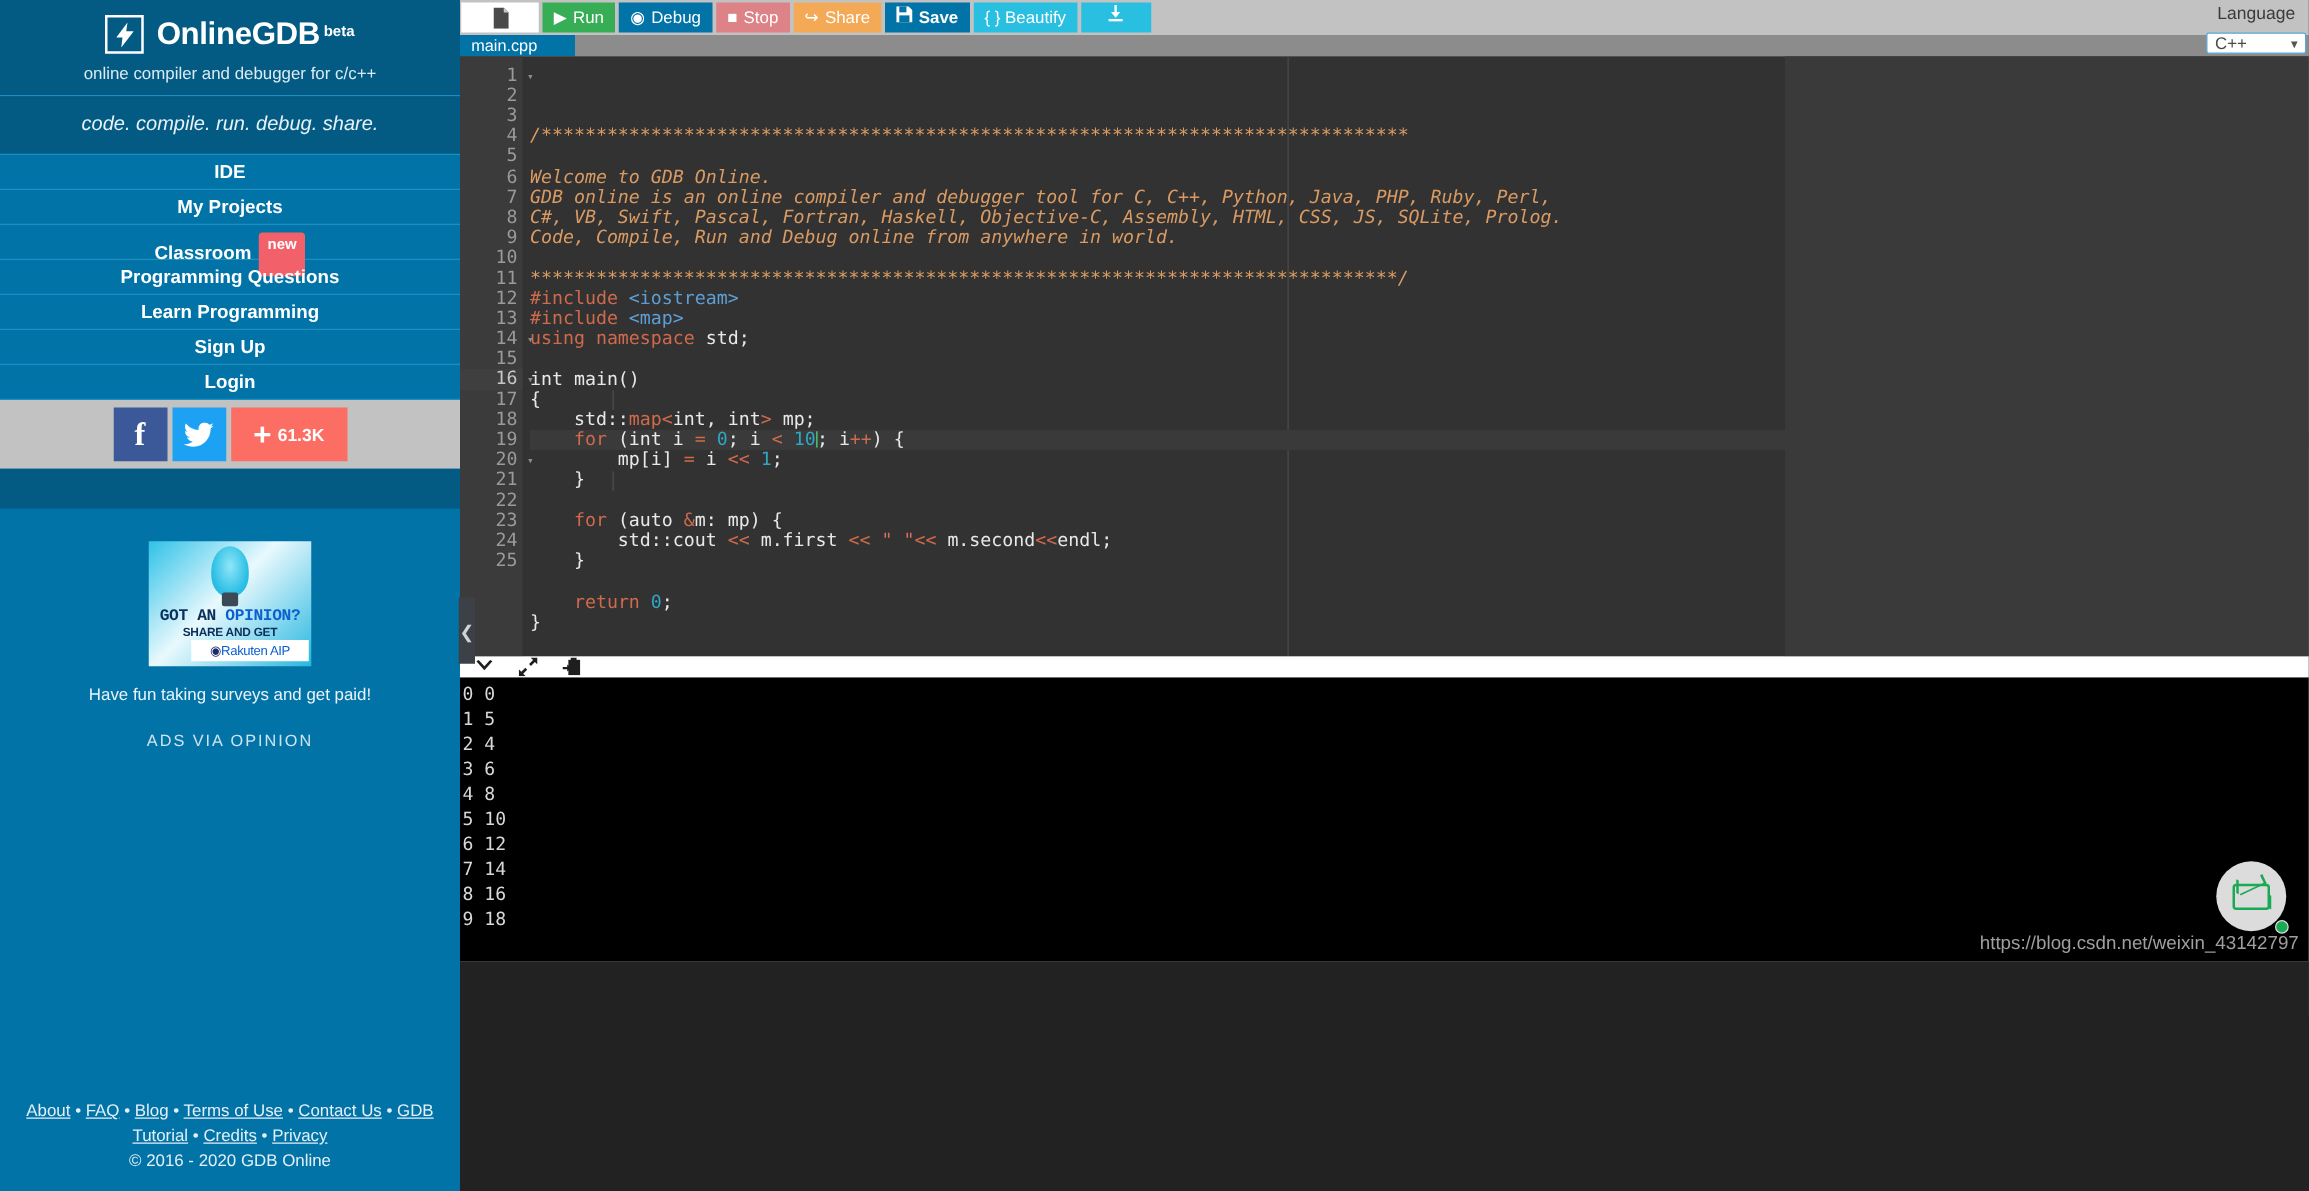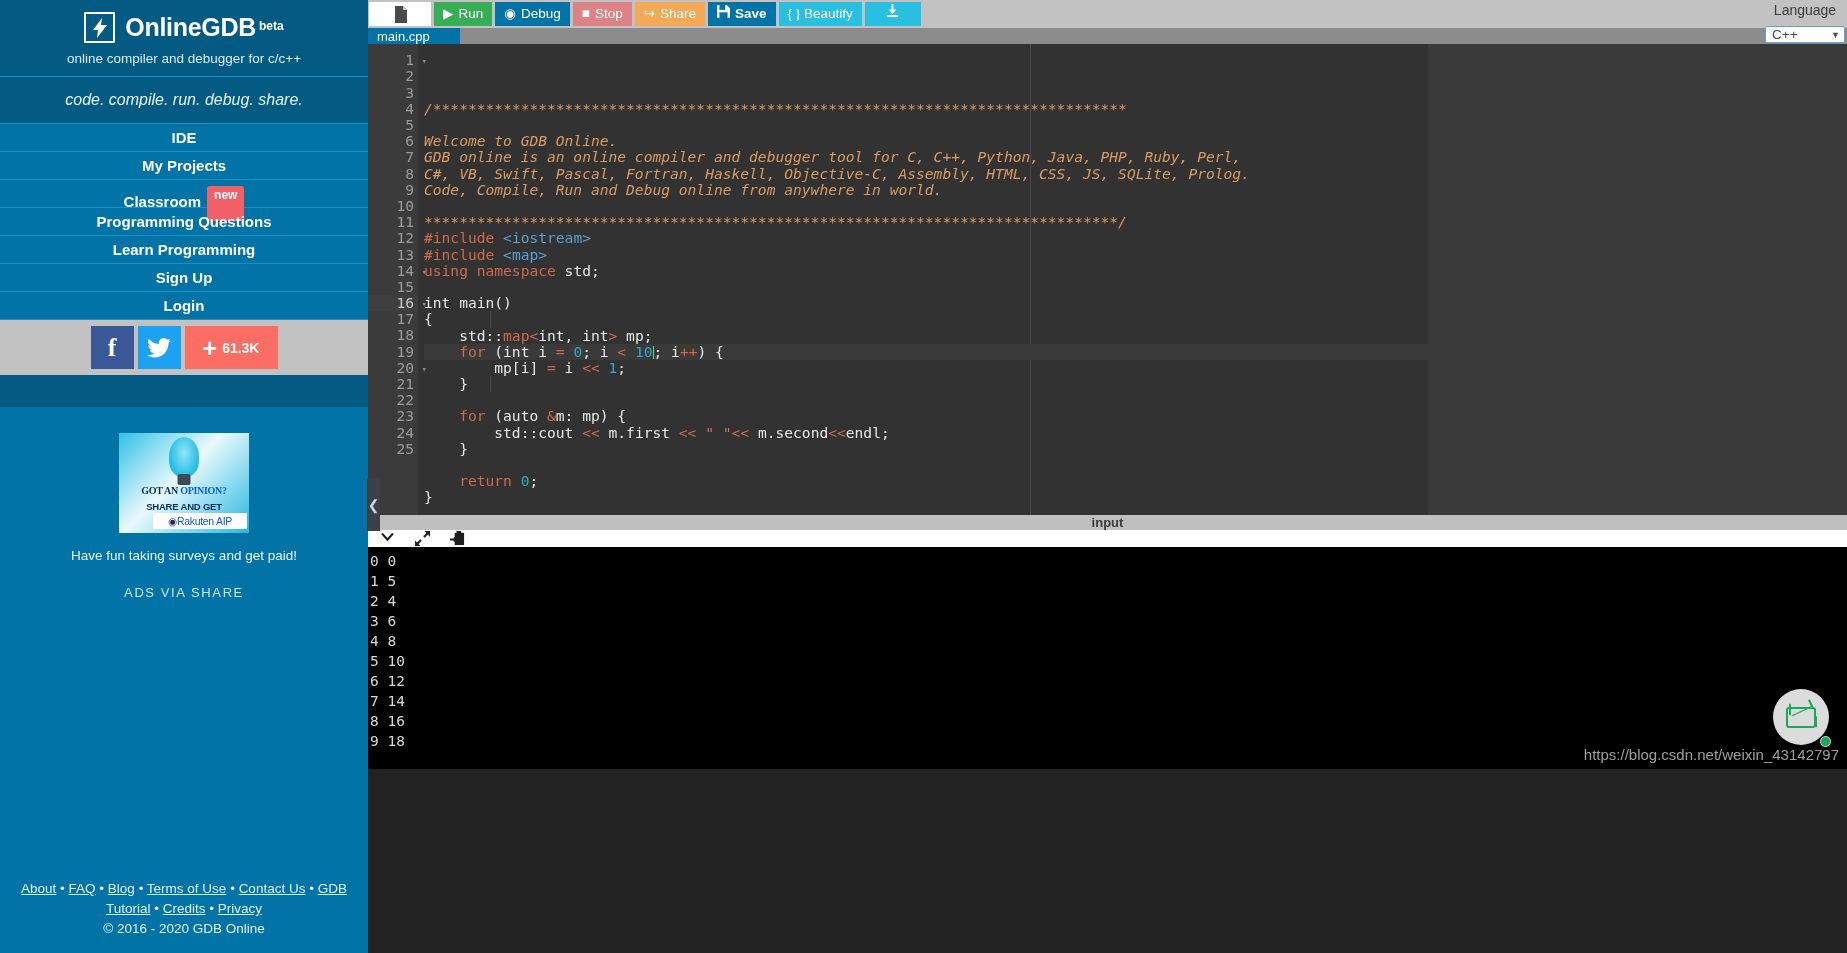--- a/index.html
+++ b/index.html
@@ -102,21 +102,21 @@
     position: absolute; left: 50%; top: 4px; transform: translateX(-50%);
     width: 30px; height: 40px;
     background: radial-gradient(ellipse at 50% 40%, #8fe6f7 0%, #28bde4 70%);
     border-radius: 50% 50% 42% 42%;
   }
   .ad-bulb:after {
     content:""; position:absolute; left:50%; bottom:-8px; transform:translateX(-50%);
     width: 13px; height: 11px; background:#3b4a55;
     border-radius: 2px;
   }
-  .ad-l1 { position:absolute; left:0; right:0; top:52px; font-size:10px; font-weight:bold; color:#0a2f5c; font-family:Liberation Serif, serif; letter-spacing:-0.3px;text-align:center; }
+  .ad-l1 { position:absolute; left:0; right:0; top:52px; font-size:13px; font-weight:bold; color:#0a2f5c; font-family:Liberation Mono, monospace; letter-spacing:-0.3px;text-align:center; }
   .ad-l1 em { font-style: normal; color:#0b5fd0; }
   .ad-l2 { position:absolute; left:0; right:0; top:68px; font-size:9.5px; font-weight:bold; color:#0a2f5c; letter-spacing:-0.2px; }
   .ad-l3 {
     position:absolute; left:34px; right:2px; bottom:4px; background:#fff;
     font-size:10.5px; font-weight:normal; color:#1b2a6b; padding:2px 0; letter-spacing:-0.3px;
   }
   .ad-l3 span { color:#0b5fd0; }
   .ad-text { font-size: 13.5px; color:#eaf4fa; margin-top: 14px; line-height: 18px; max-width: 230px; }
   .ad-via { font-size: 13px; color:#cfe4f0; letter-spacing:1.6px; margin-top: 20px; cursor: pointer; }
   .sb-footer {
@@ -327,21 +327,21 @@
     <div class="sb-gap"></div>
 
     <div class="sb-ad">
       <div class="ad-img">
         <div class="ad-bulb"></div>
         <div class="ad-l1"><span>GOT AN </span><em>OPINION?</em></div>
         <div class="ad-l2">SHARE AND GET REWARDED.</div>
         <div class="ad-l3">◉<span>Rakuten</span> <span>AIP</span></div>
       </div>
       <div class="ad-text">Have fun taking surveys and get paid!</div>
-      <div class="ad-via">ADS VIA SHARE</div>
+      <div class="ad-via">ADS VIA OPINION</div>
     </div>
 
     <div class="sb-footer">
       <div id="footer-links"><a>About</a><span> • </span><a>FAQ</a><span> • </span><a>Blog</a><span> • </span><a>Terms of Use</a><span> • </span><a>Contact Us</a><span> • </span><a>GDB Tutorial</a><span> • </span><a>Credits</a><span> • </span><a>Privacy</a></div>
       <div class="copy">© 2016 - 2020 GDB Online</div>
     </div>
 
     <div id="collapse-handle">❮</div>
   </aside>
 
@@ -438,23 +438,20 @@
           <div class="gl">23</div>
           <div class="gl">24</div>
           <div class="gl">25</div>
         </div>
       <div id="code">
         <div id="vline"></div>
       <div class="cl"><span class="cmt">/*******************************************************************************</span></div><div class="cl">&nbsp;</div><div class="cl"><span class="cmt">Welcome to GDB Online.</span></div><div class="cl"><span class="cmt">GDB online is an online compiler and debugger tool for C, C++, Python, Java, PHP, Ruby, Perl,</span></div><div class="cl"><span class="cmt">C#, VB, Swift, Pascal, Fortran, Haskell, Objective-C, Assembly, HTML, CSS, JS, SQLite, Prolog.</span></div><div class="cl"><span class="cmt">Code, Compile, Run and Debug online from anywhere in world.</span></div><div class="cl">&nbsp;</div><div class="cl"><span class="cmt">*******************************************************************************/</span></div><div class="cl"><span class="pre">#include</span> <span class="inc">&lt;iostream&gt;</span></div><div class="cl"><span class="pre">#include</span> <span class="inc">&lt;map&gt;</span></div><div class="cl"><span class="kw">using namespace</span> <span class="plain">std;</span></div><div class="cl">&nbsp;</div><div class="cl"><span class="plain">int main()</span></div><div class="cl"><span class="plain">{</span></div><div class="cl"><span class="plain">    std::</span><span class="kw">map</span><span class="op">&lt;</span><span class="plain">int, int</span><span class="op">&gt;</span><span class="plain"> mp;</span></div><div class="cl active"><span class="plain">    </span><span class="kw">for</span><span class="plain"> (int i </span><span class="op">=</span><span class="plain"> </span><span class="num">0</span><span class="plain">; i </span><span class="op">&lt;</span><span class="plain"> </span><span class="num">10</span><span class="caret"></span><span class="plain">; i</span><span class="op">++</span><span class="plain">) {</span></div><div class="cl"><span class="plain">        mp[i] </span><span class="op">=</span><span class="plain"> i </span><span class="op">&lt;&lt;</span><span class="plain"> </span><span class="num">1</span><span class="plain">;</span></div><div class="cl"><span class="plain">    }</span></div><div class="cl">&nbsp;</div><div class="cl"><span class="plain">    </span><span class="kw">for</span><span class="plain"> (auto </span><span class="op">&amp;</span><span class="plain">m: mp) {</span></div><div class="cl"><span class="plain">        std::cout </span><span class="op">&lt;&lt;</span><span class="plain"> m.first </span><span class="op">&lt;&lt;</span><span class="plain"> </span><span class="str">" "</span><span class="op">&lt;&lt;</span><span class="plain"> m.second</span><span class="op">&lt;&lt;</span><span class="plain">endl;</span></div><div class="cl"><span class="plain">    }</span></div><div class="cl">&nbsp;</div><div class="cl"><span class="plain">    </span><span class="kw">return</span><span class="plain"> </span><span class="num">0</span><span class="plain">;</span></div><div class="cl"><span class="plain">}</span></div><div class="indentguide" style="left: 72px; top: 267.2px; height: 16.2px; bottom: auto;"></div><div class="indentguide" style="left: 72px; top: 332px; height: 16.2px; bottom: auto;"></div></div>
       <div class="editor-right-pane"></div>
     </div>
 
-    <div id="conhead">
-      <span class="title">input</span>
-    </div>
 
     <div id="contools">
       <span class="ct-ic">
         <svg width="15" height="11" viewBox="0 0 16 12" aria-hidden="true">
             <path fill="#1e1e1e" d="M1 1l7 8 7-8-2-1-5 5.5L3 0z"></path>
           </svg>
       </span>
       <span class="ct-ic">
         <svg width="15" height="15" viewBox="0 0 16 16" aria-hidden="true">
             <path fill="#1e1e1e" d="M16 0h-6l2.2 2.2-3.4 3.4 1.6 1.6 3.4-3.4L16 6zM0 16h6l-2.2-2.2 3.4-3.4-1.6-1.6-3.4 3.4L0 10z"></path>

